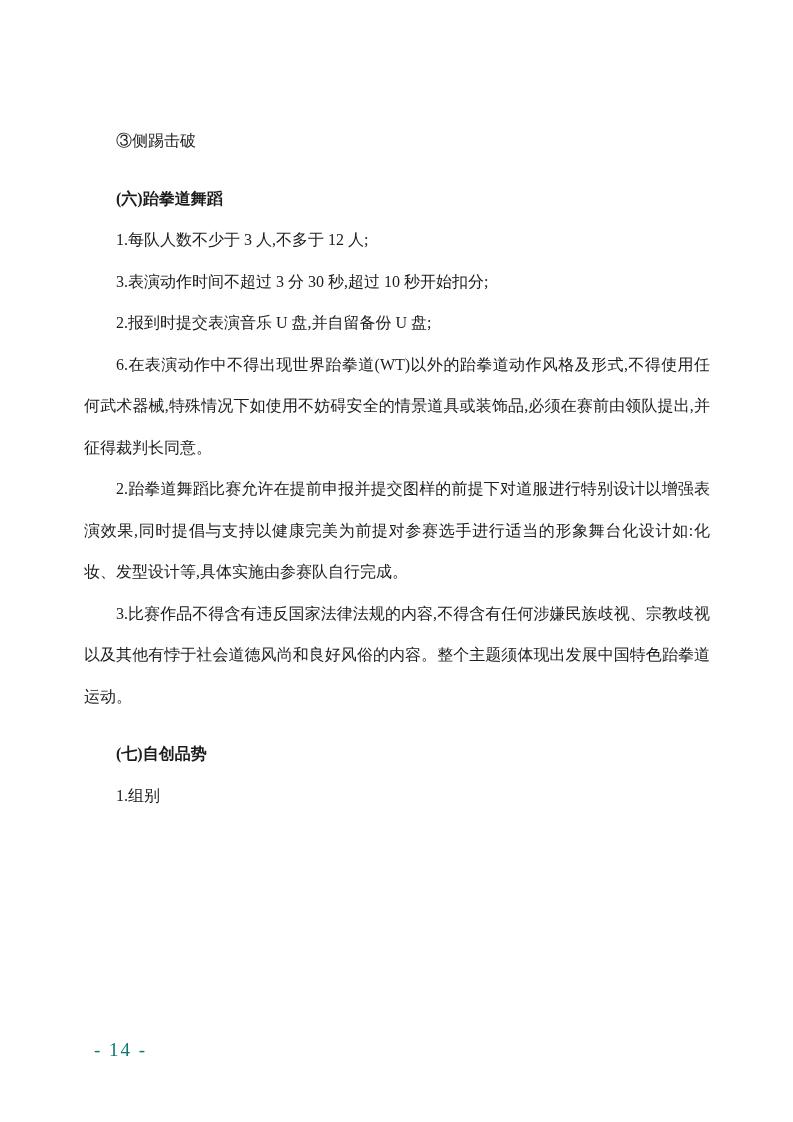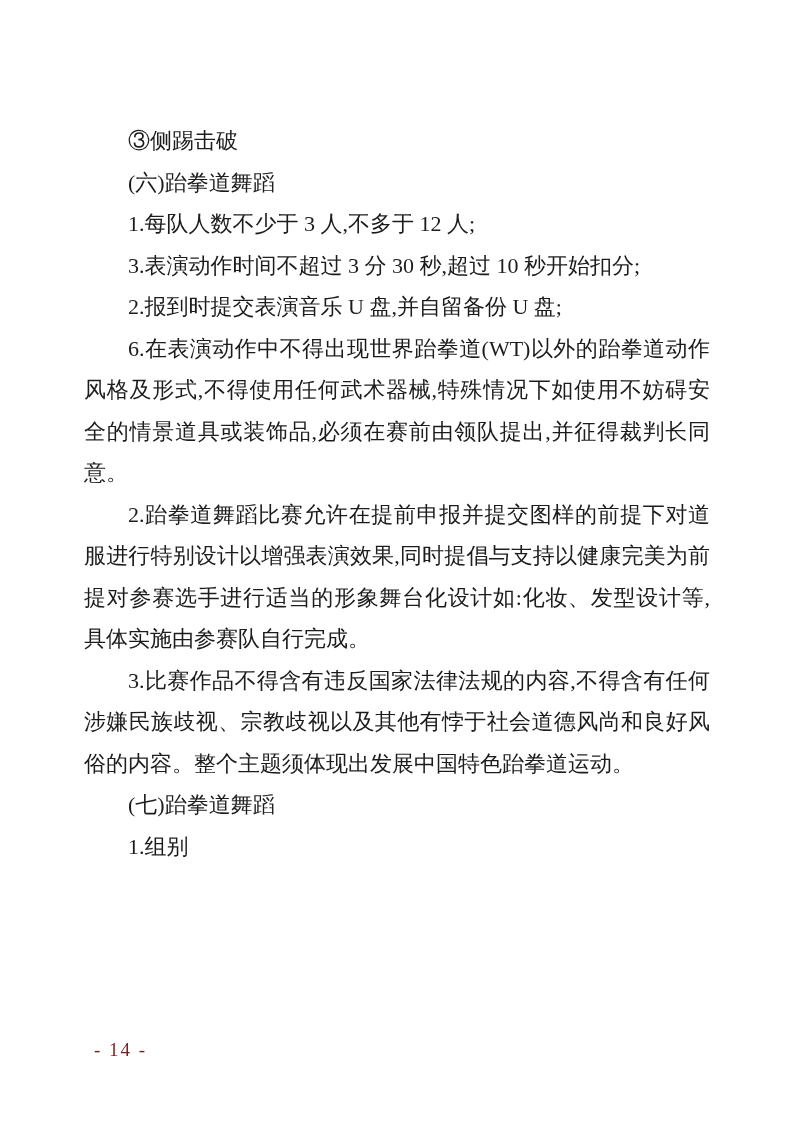--- a/index.html
+++ b/index.html
@@ -14,56 +14,57 @@
     background: #ffffff;
     overflow: hidden;
     font-family: "Liberation Serif", "DejaVu Serif", serif;
     color: #1c1c1c;
   }
   .content {
     position: absolute;
     top: 120px;
     left: 84px;
     width: 626px;
-    font-size: 22px;
+    font-size: 16px;
     line-height: 41.5px;
     text-align: justify;
     text-justify: inter-character;
   }
   .content p {
     margin: 0;
     padding: 0;
     text-indent: 2em;
     font-weight: normal;
   }
   .content p.heading {
-    font-weight: normal;
+    font-weight: bold;
+    margin-top: 16px;
   }
   .page-footer {
     position: absolute;
     left: 94px;
     top: 1038px;
     font-size: 19px;
     line-height: 24px;
-    color: #7f1d1d;
+    color: #0f766e;
     letter-spacing: 2px;
   }
 </style>
 </head>
 <body>
 
 <div class="page">
   <div class="content">
     <p class="body">③侧踢击破</p>
     <p class="heading">(六)跆拳道舞蹈</p>
     <p class="body">1.每队人数不少于 3 人,不多于 12 人;</p>
     <p class="body">3.表演动作时间不超过 3 分 30 秒,超过 10 秒开始扣分;</p>
     <p class="body">2.报到时提交表演音乐 U 盘,并自留备份 U 盘;</p>
     <p class="body">6.在表演动作中不得出现世界跆拳道(WT)以外的跆拳道动作风格及形式,不得使用任何武术器械,特殊情况下如使用不妨碍安全的情景道具或装饰品,必须在赛前由领队提出,并征得裁判长同意。</p>
     <p class="body">2.跆拳道舞蹈比赛允许在提前申报并提交图样的前提下对道服进行特别设计以增强表演效果,同时提倡与支持以健康完美为前提对参赛选手进行适当的形象舞台化设计如:化妆、发型设计等,具体实施由参赛队自行完成。</p>
     <p class="body">3.比赛作品不得含有违反国家法律法规的内容,不得含有任何涉嫌民族歧视、宗教歧视以及其他有悖于社会道德风尚和良好风俗的内容。整个主题须体现出发展中国特色跆拳道运动。</p>
-    <p class="heading">(七)跆拳道舞蹈</p>
+    <p class="heading">(七)自创品势</p>
     <p class="body">1.组别</p>
   </div>
   <div class="page-footer">
     <span>- 14 -</span>
   </div>
 </div>
 
 </body></html>

